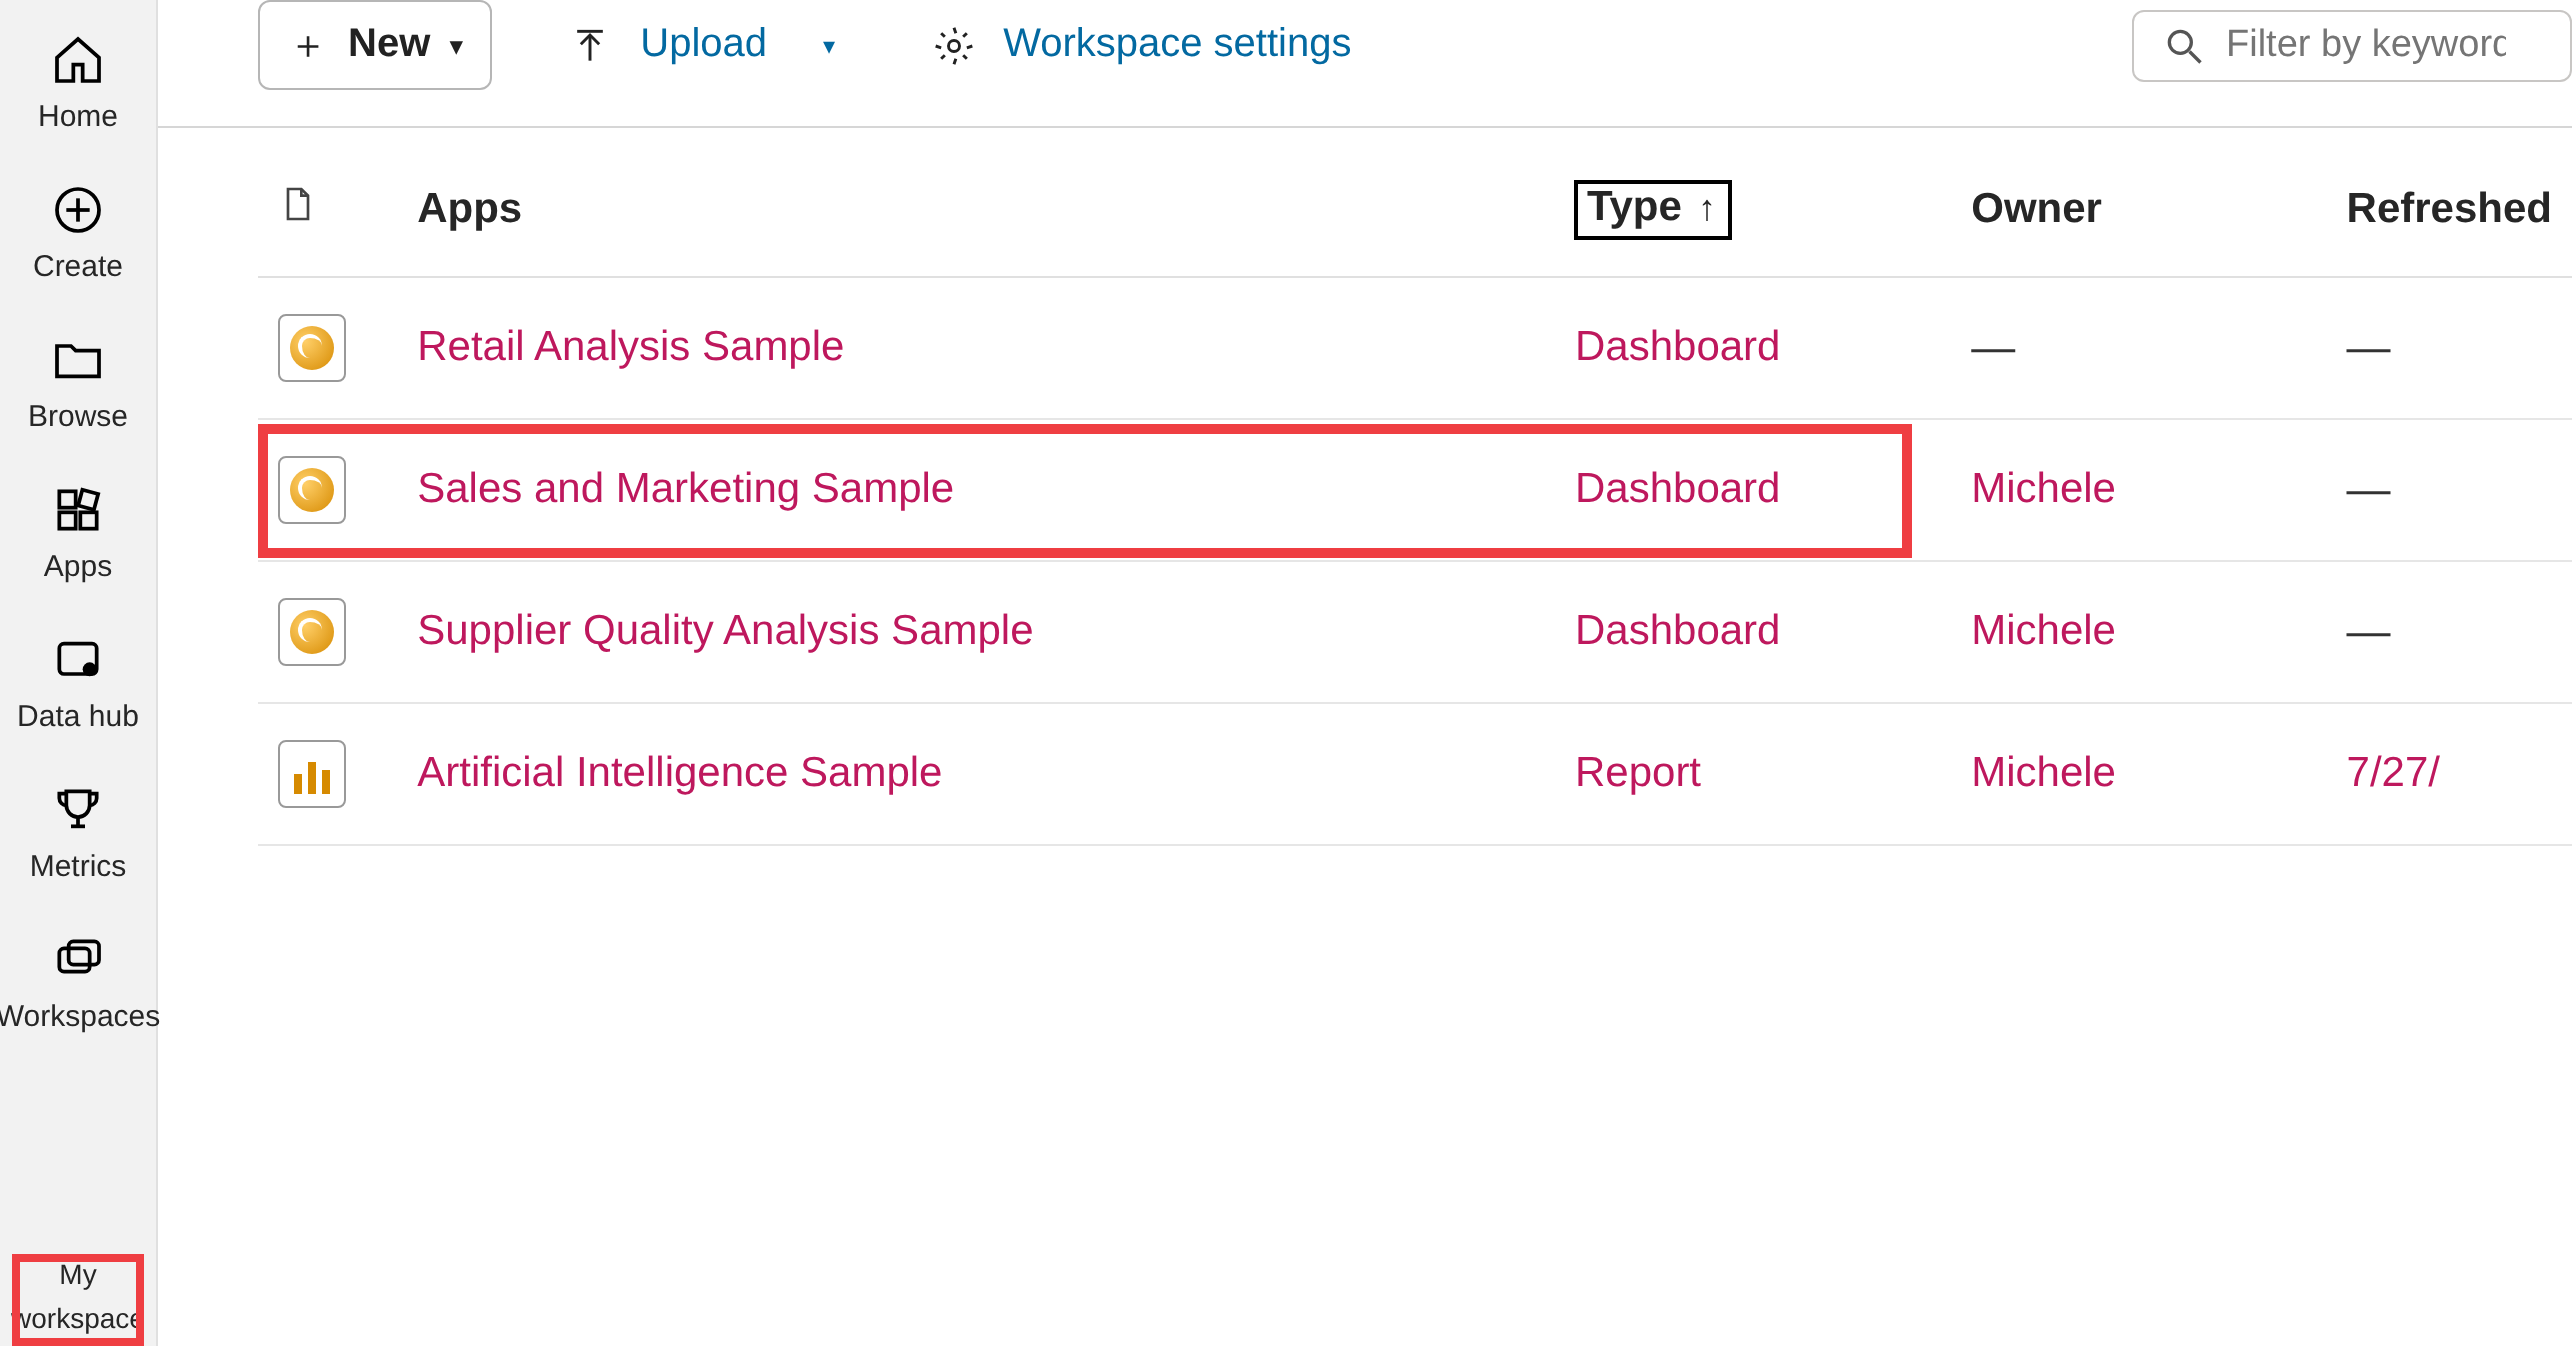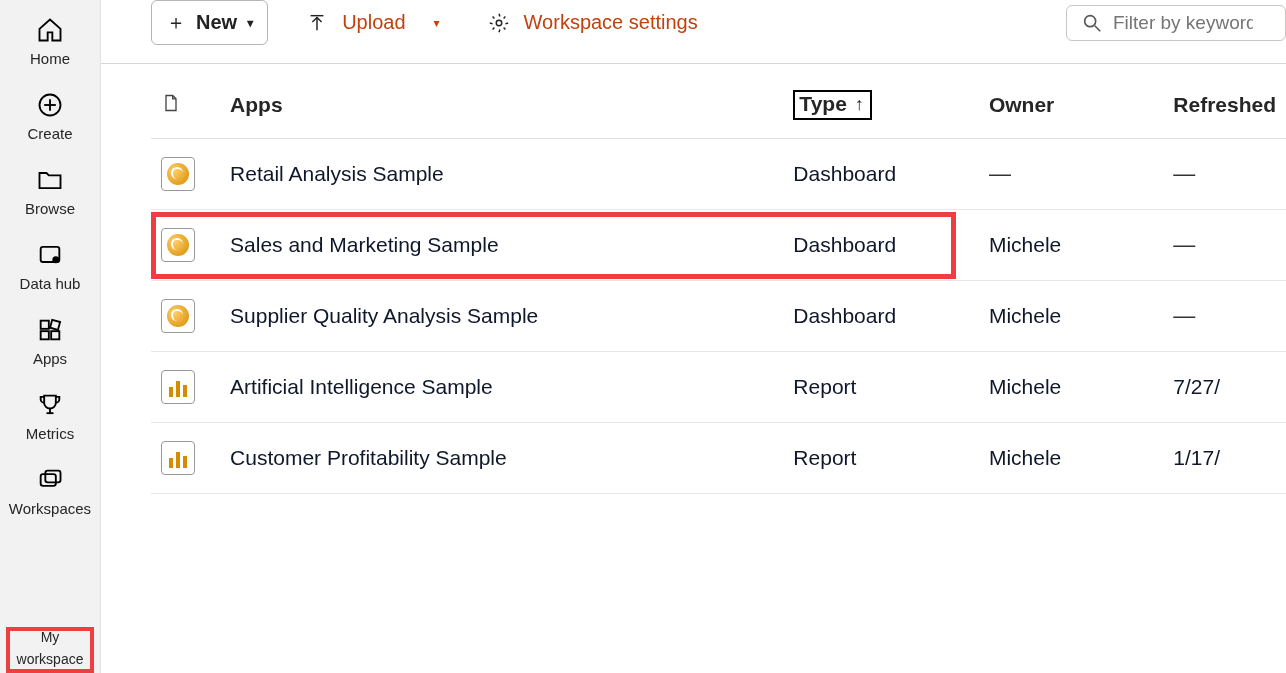--- a/index.html
+++ b/index.html
@@ -1,21 +1,21 @@
 <!DOCTYPE html>
 <html><head>
 <meta charset="utf-8">
 <style>
   * { box-sizing: border-box; margin: 0; padding: 0; }
   html, body { height: 100%; font-family: "Segoe UI", Arial, sans-serif; color: #222; background: #fff; }
   .app { display: flex; height: 100%; width: 100%; }
 
   
   .sidebar {
-    width: 101px;
+    width: 79px;
     background: #f2f2f2;
     border-right: 1px solid #e0e0e0;
     display: flex;
     flex-direction: column;
     align-items: center;
     padding-top: 6px;
     position: relative;
   }
   .nav-item {
     width: 100%;
@@ -66,21 +66,21 @@
     font-size: 20px;
     font-weight:600;
     cursor:pointer;
     background:#fff;
   }
   .new-btn .plus { font-size:20px; margin-right:10px; font-weight:400; }
   .new-btn .chev { margin-left:10px; font-size:12px; }
 
   .tool-btn {
     display:flex; align-items:center; gap:14px;
-    font-size:20px; color:#c2410c;
+    font-size:20px; color:#0369a1;
     padding: 6px 10px;
     cursor:pointer;
   }
   .tool-btn svg { width:22px; height:22px; stroke:#222; fill:none; stroke-width:1.6; }
 
   .spacer { flex:1; }
 
   .filter-input {
     display:flex; align-items:center;
     border:1px solid #c8c6c4;
@@ -113,21 +113,21 @@
 
   .type-head-box {
     display:inline-flex; align-items:center;
     border:2px solid #000; padding:0 6px 2px 4px;
     font-size:21px; font-weight:600;
   }
   .type-head-box .arrow-up { margin-left:8px; font-size:18px; }
 
   tbody td {
     font-size:21px;
-    color:#0f172a;
+    color:#be185d;
     padding: 18px 10px;
     border-bottom:1px solid #e6e6e6;
     vertical-align:middle;
   }
   tbody tr { position:relative; }
   .item-icon {
     width:34px; height:34px; border:1px solid #999; border-radius:4px;
     display:flex; align-items:center; justify-content:center;
     background:#fff;
   }
@@ -183,33 +183,33 @@
       <span class="nav-label">Create</span>
     </div>
     <div class="nav-item">
       <svg viewBox="0 0 24 24">
           <path d="M3 6 H9 L11 8 H21 V19 H3 Z"></path>
         </svg>
       <span class="nav-label">Browse</span>
     </div>
     <div class="nav-item">
       <svg viewBox="0 0 24 24">
-          <rect x="4" y="5" width="16" height="13" rx="2"></rect>
-          <circle cx="17" cy="16" r="3" fill="#000" stroke="none"></circle>
-        </svg>
-      <span class="nav-label">Data hub</span>
-    </div>
-    <div class="nav-item">
-      <svg viewBox="0 0 24 24">
           <rect x="4" y="4" width="7" height="7"></rect>
           <rect x="13" y="4" width="7" height="7" transform="rotate(15 16 7)"></rect>
           <rect x="4" y="13" width="7" height="7"></rect>
           <rect x="13" y="13" width="7" height="7"></rect>
         </svg>
       <span class="nav-label">Apps</span>
+    </div>
+    <div class="nav-item">
+      <svg viewBox="0 0 24 24">
+          <rect x="4" y="5" width="16" height="13" rx="2"></rect>
+          <circle cx="17" cy="16" r="3" fill="#000" stroke="none"></circle>
+        </svg>
+      <span class="nav-label">Data hub</span>
     </div>
     <div class="nav-item">
       <svg viewBox="0 0 24 24">
           <path d="M7 4 H17 V10 A5 5 0 0 1 7 10 Z"></path>
           <path d="M7 5 H4 V7 A3 3 0 0 0 7 10"></path>
           <path d="M17 5 H20 V7 A3 3 0 0 1 17 10"></path>
           <line x1="12" y1="15" x2="12" y2="19"></line>
           <line x1="9" y1="19" x2="15" y2="19"></line>
         </svg>
       <span class="nav-label">Metrics</span>
@@ -336,32 +336,17 @@
                     <span></span>
                     <span></span>
                   </div>
                 </div>
               </td>
               <td>Artificial Intelligence Sample</td>
               <td>Report</td>
               <td>Michele</td>
               <td>7/27/</td>
             </tr>
-            <tr>
-              <td>
-                <div class="item-icon">
-                  <div class="report-bars">
-                    <span></span>
-                    <span></span>
-                    <span></span>
-                  </div>
-                </div>
-              </td>
-              <td>Customer Profitability Sample</td>
-              <td>Report</td>
-              <td>Michele</td>
-              <td>1/17/</td>
-            </tr>
           </tbody>
       </table>
     </div>
   </div>
 </div>
 
 </body></html>

